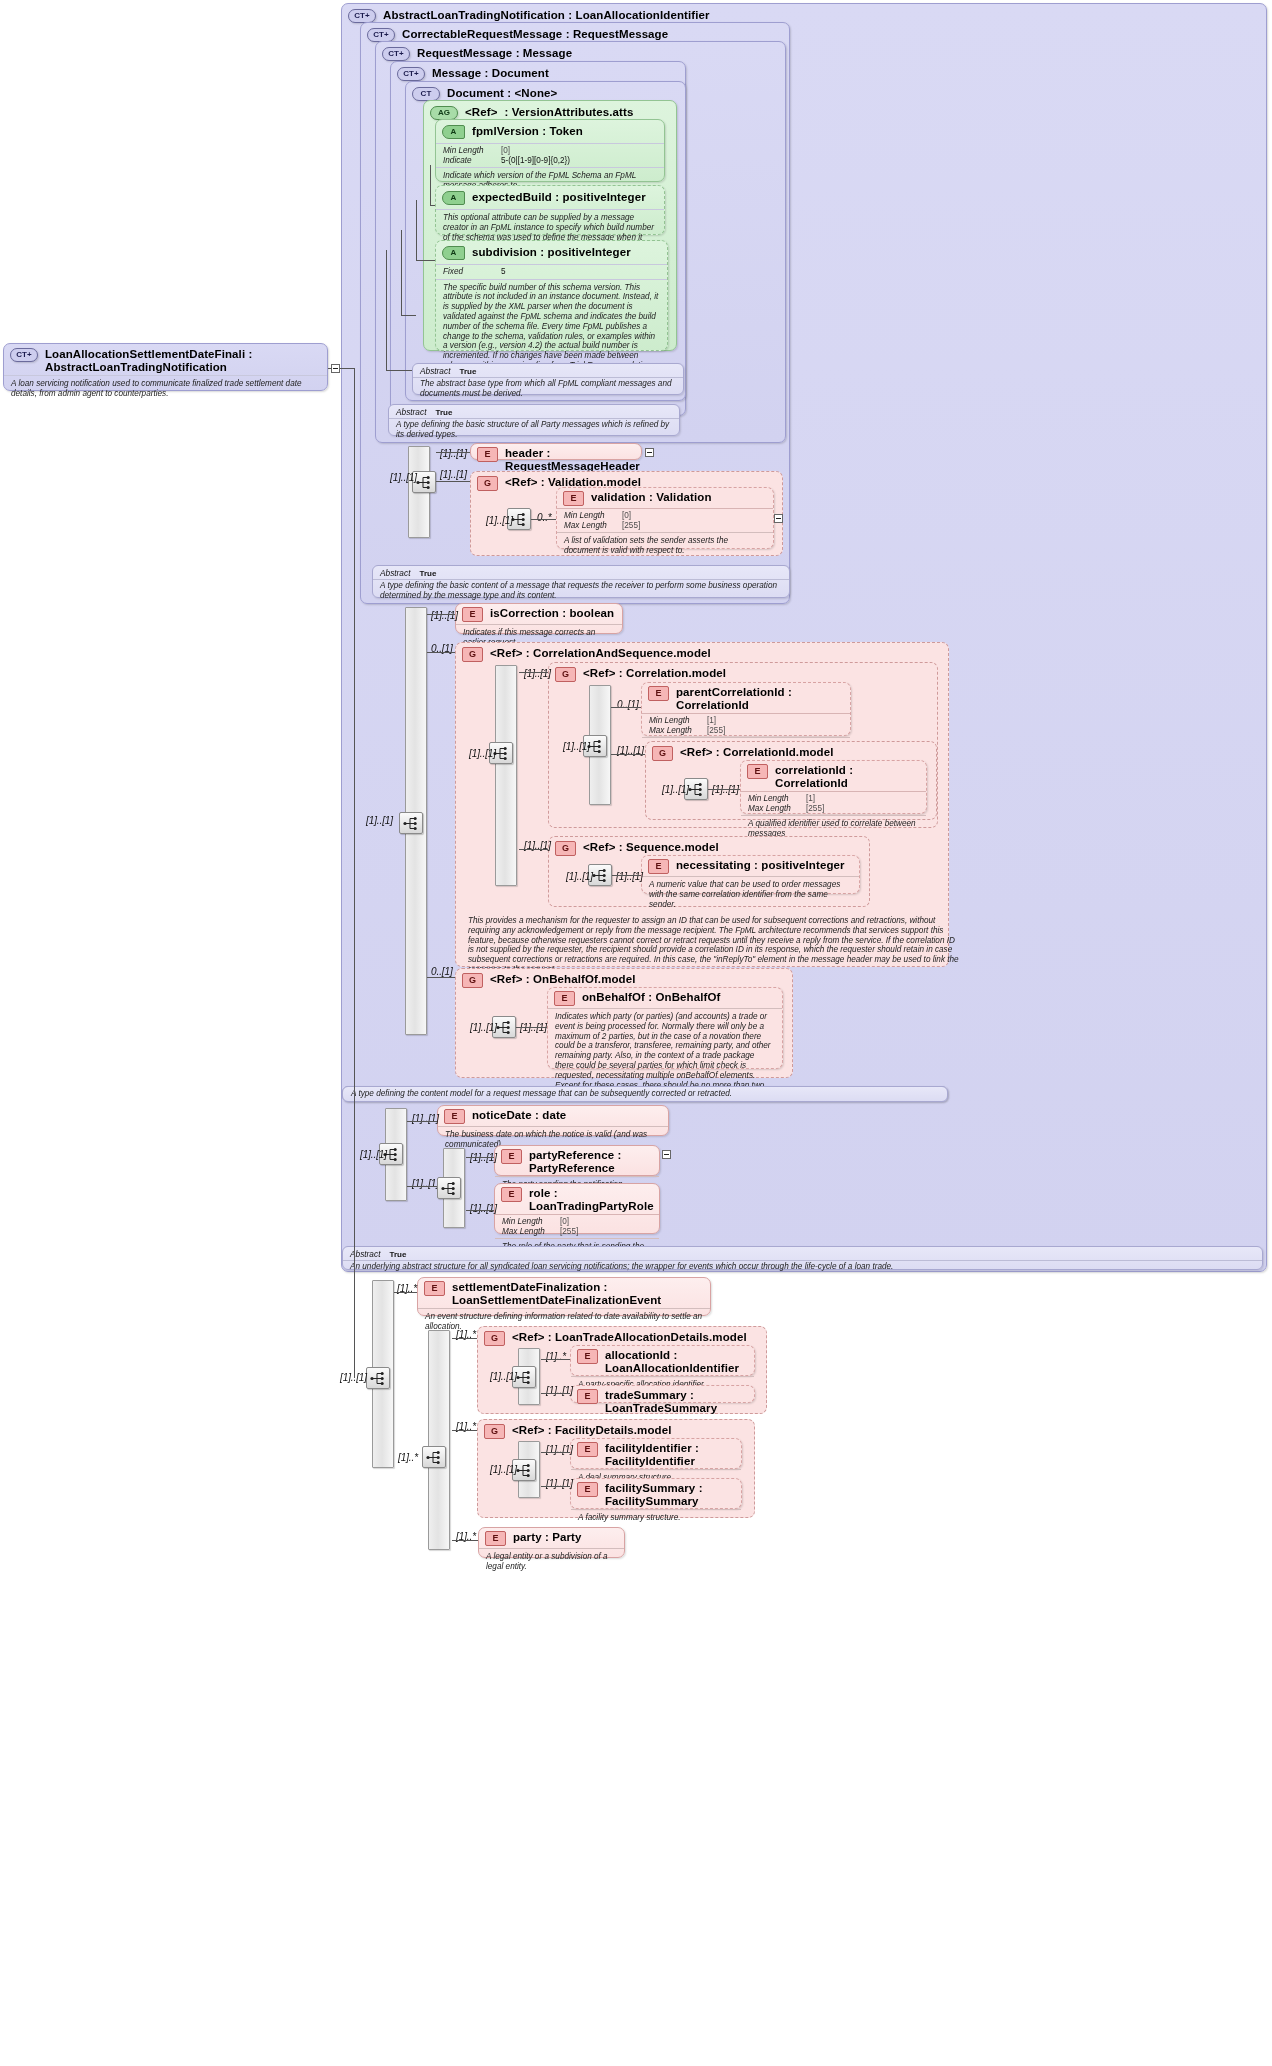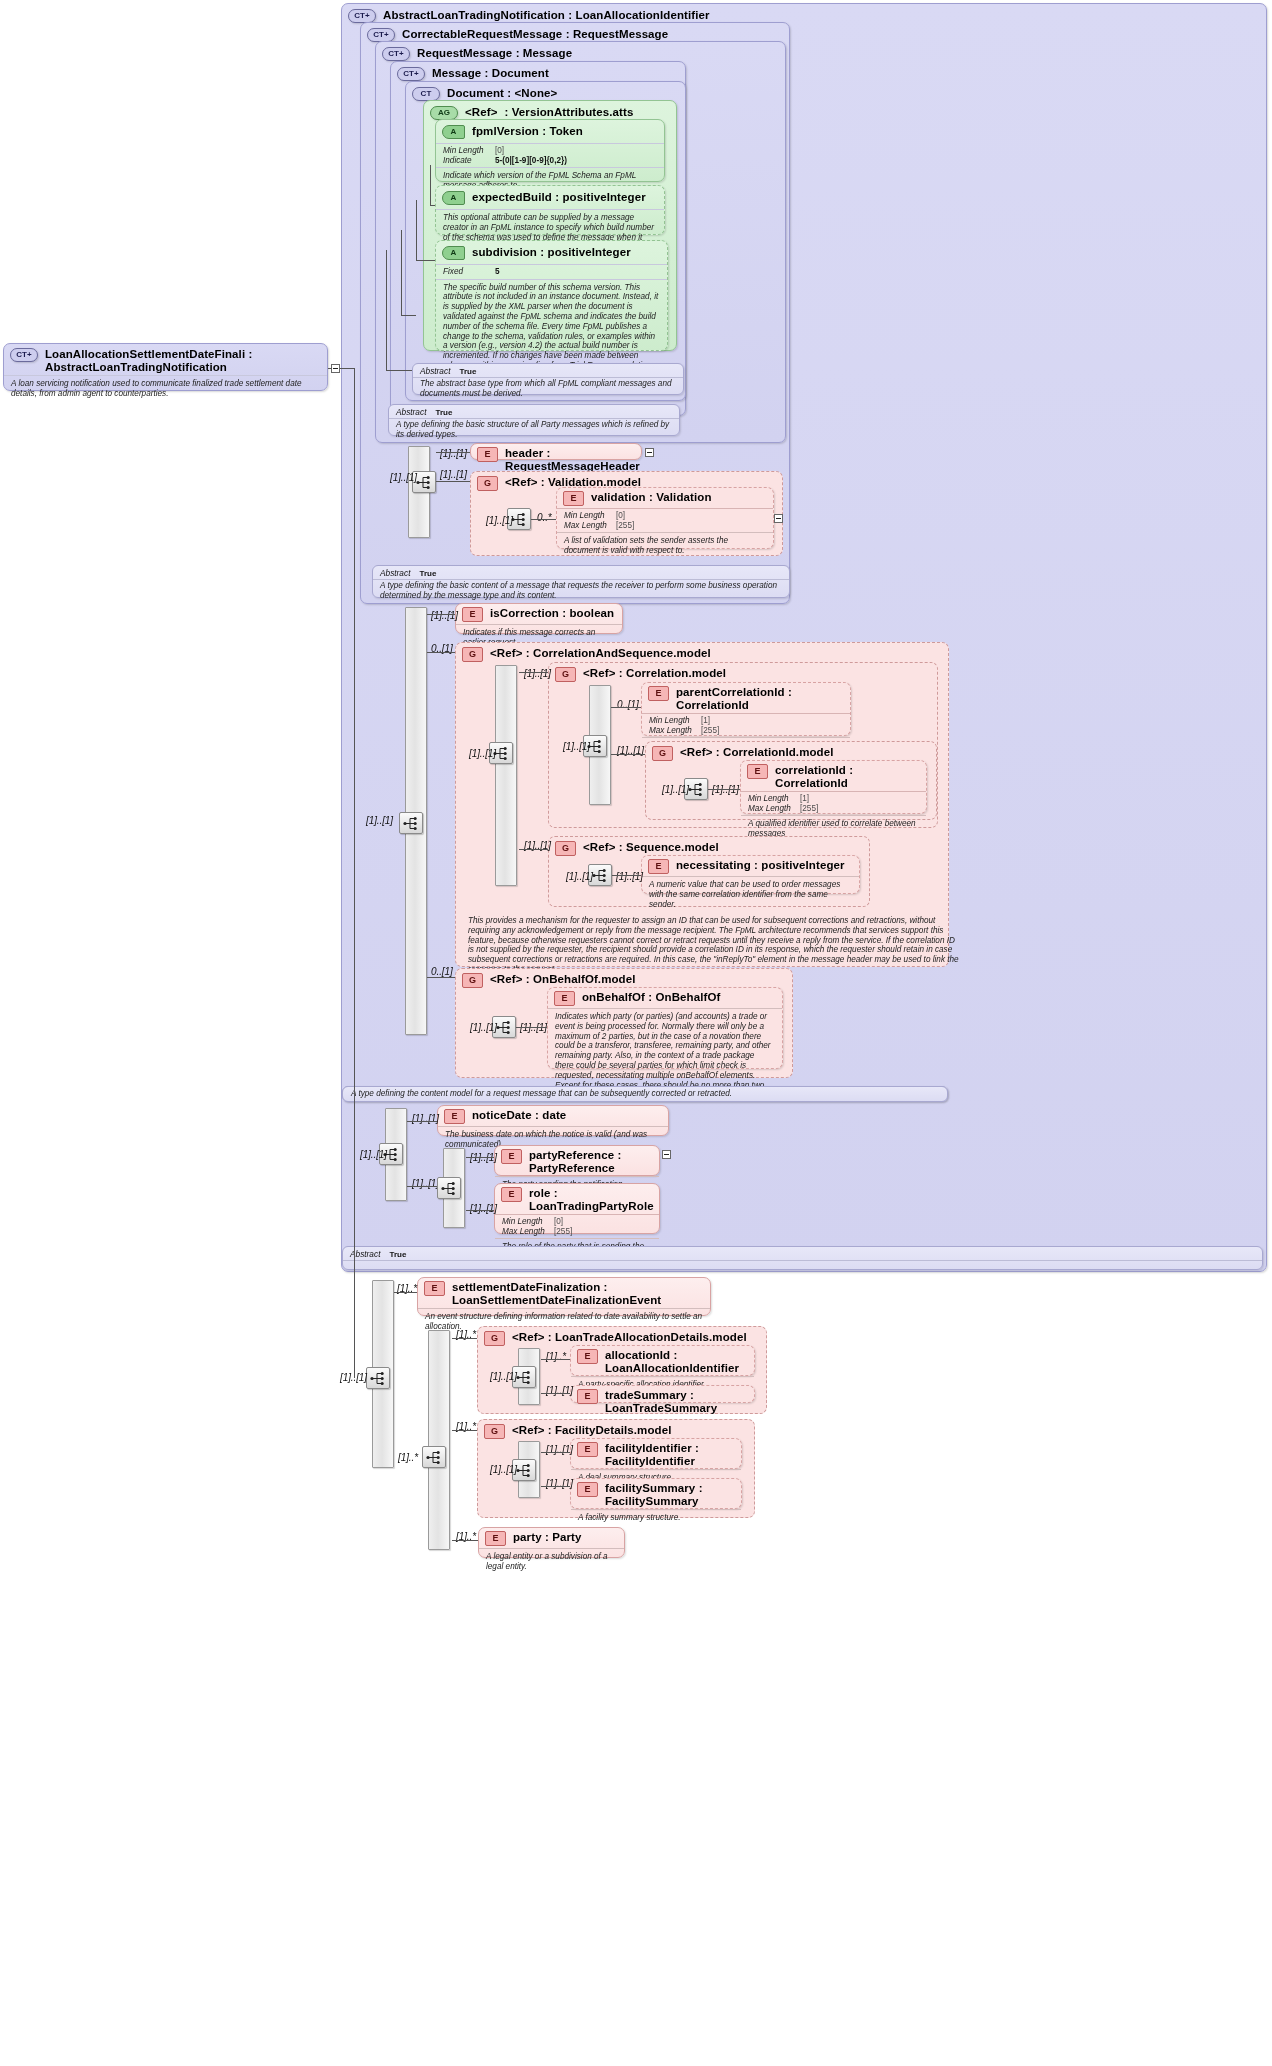--- a/index.html
+++ b/index.html
@@ -53,24 +53,24 @@
   .badge.ag{border:1px solid #4f8d4f;background:#a8dca8;color:#14401b;border-radius:7px;}
   .badge.a{border:1px solid #4f8d4f;background:#8fd08f;color:#0f3a14;border-radius:7px 2px 2px 7px;min-width:17px;}
   .badge.e{border:1px solid #c06060;background:#f6b6b6;color:#5d1010;border-radius:2px;min-width:15px;height:13px;font-size:9px;}
   .badge.g{border:1px solid #c06060;background:#f6b6b6;color:#5d1010;border-radius:2px;min-width:15px;height:13px;font-size:9px;}
 
   
   .facets{
     font-size:8.2px;color:#222;padding:2px 6px 2px 7px;
     border-top:1px solid #c8c8dd;line-height:9.6px;
   }
-  .facets .row{display:flex;gap:0;}
+  .facets .row{display:flex;gap:6px;}
   .facets .fk{font-style:italic;min-width:52px;}
   .facets .fv{color:#4d4d4d;}
-  .facets .fv.strong{color:#111;font-weight:bold;}
+  .facets .fv.strong{color:#111;font-weight:normal;}
   .doc{
     font-size:8.2px;font-style:italic;color:#222;line-height:9.8px;
     padding:3px 7px 4px 7px;border-top:1px solid #d3bdbd;
   }
   .doc.plain{border-top:1px solid #c8c8dd;}
   .doc.nb{border-top:none;}
   .abst{
     font-size:8.3px;color:#111;padding:2px 7px 1px 7px;border-bottom:1px solid #bcbcd6;
     display:flex;gap:9px;align-items:baseline;
   }
@@ -388,20 +388,21 @@
         </div>
     </div>
     <div class="doc">The role of the party that is sending the notification.</div>
   </div>
 
   <div class="absbox" style="left:342px;top:1246px;width:921px;height:24px;">
     <div class="abst">
       <span class="k">Abstract</span>
       <span class="v">True</span>
     </div>
+    <div class="doc nb" style="padding-top:1px;">An underlying abstract structure for all syndicated loan servicing notifications; the wrapper for events which occur through the life-cycle of a loan trade.</div>
   </div>
 
   <div class="node el" style="left:417px;top:1277px;width:294px;height:39px;">
     <div class="hdr" style="padding:2px 6px;">
       <span class="badge e">E</span>
       <span class="ttl">settlementDateFinalization : LoanSettlementDateFinalizationEvent</span>
     </div>
     <div class="doc">An event structure defining information related to date availability to settle an allocation.</div>
   </div>
 

